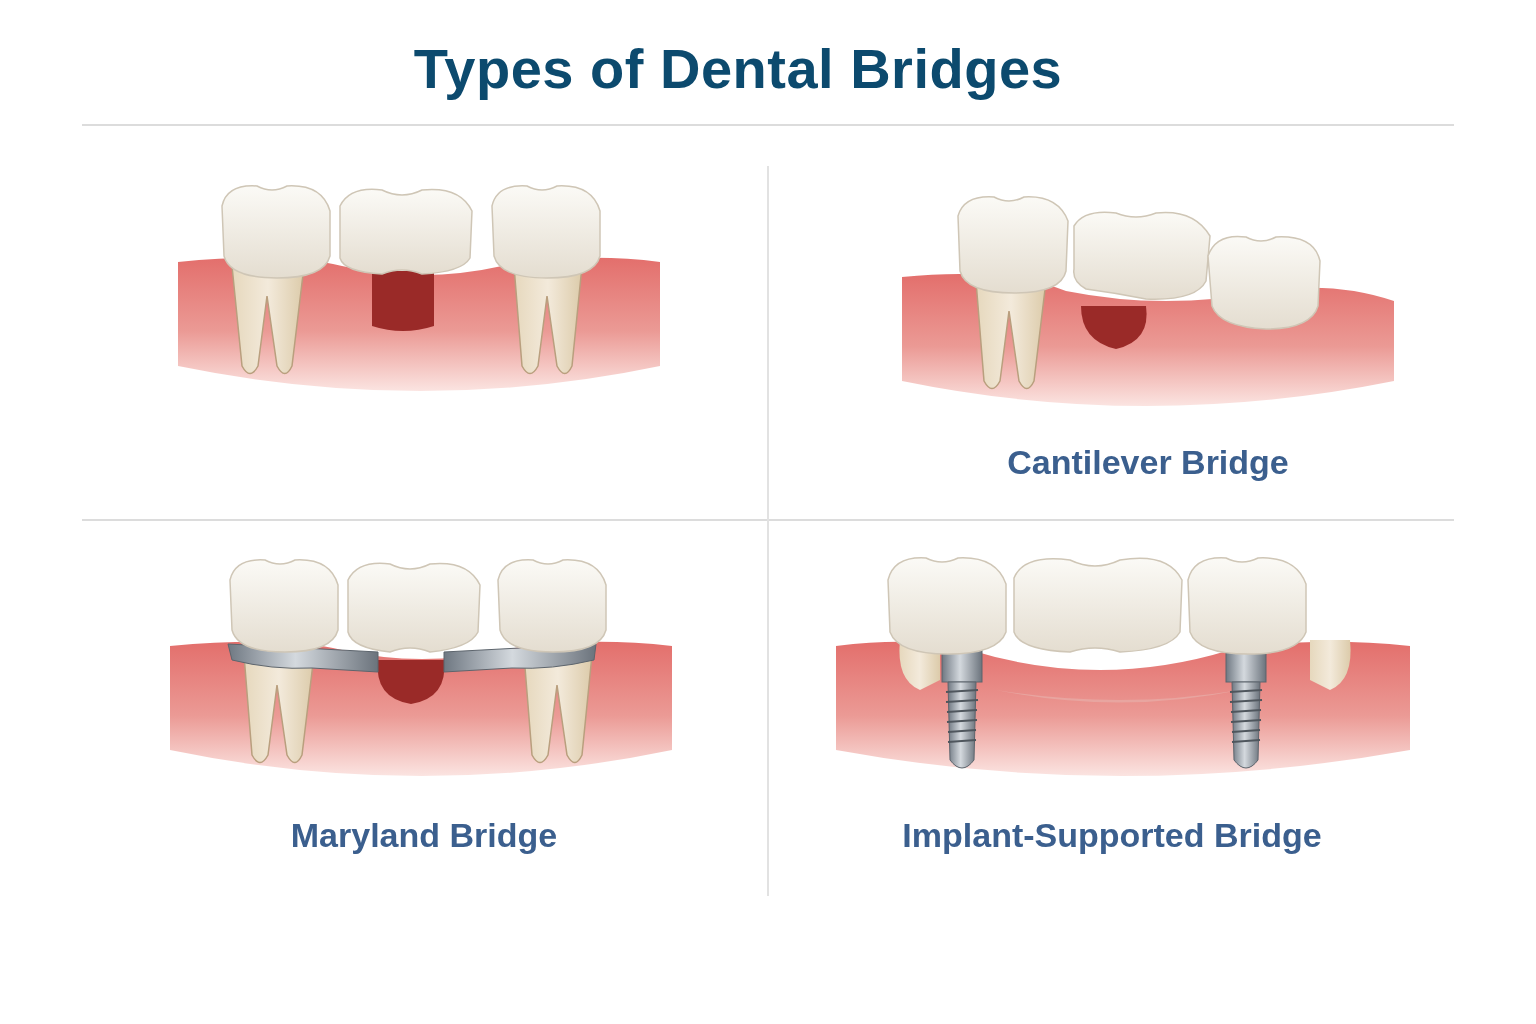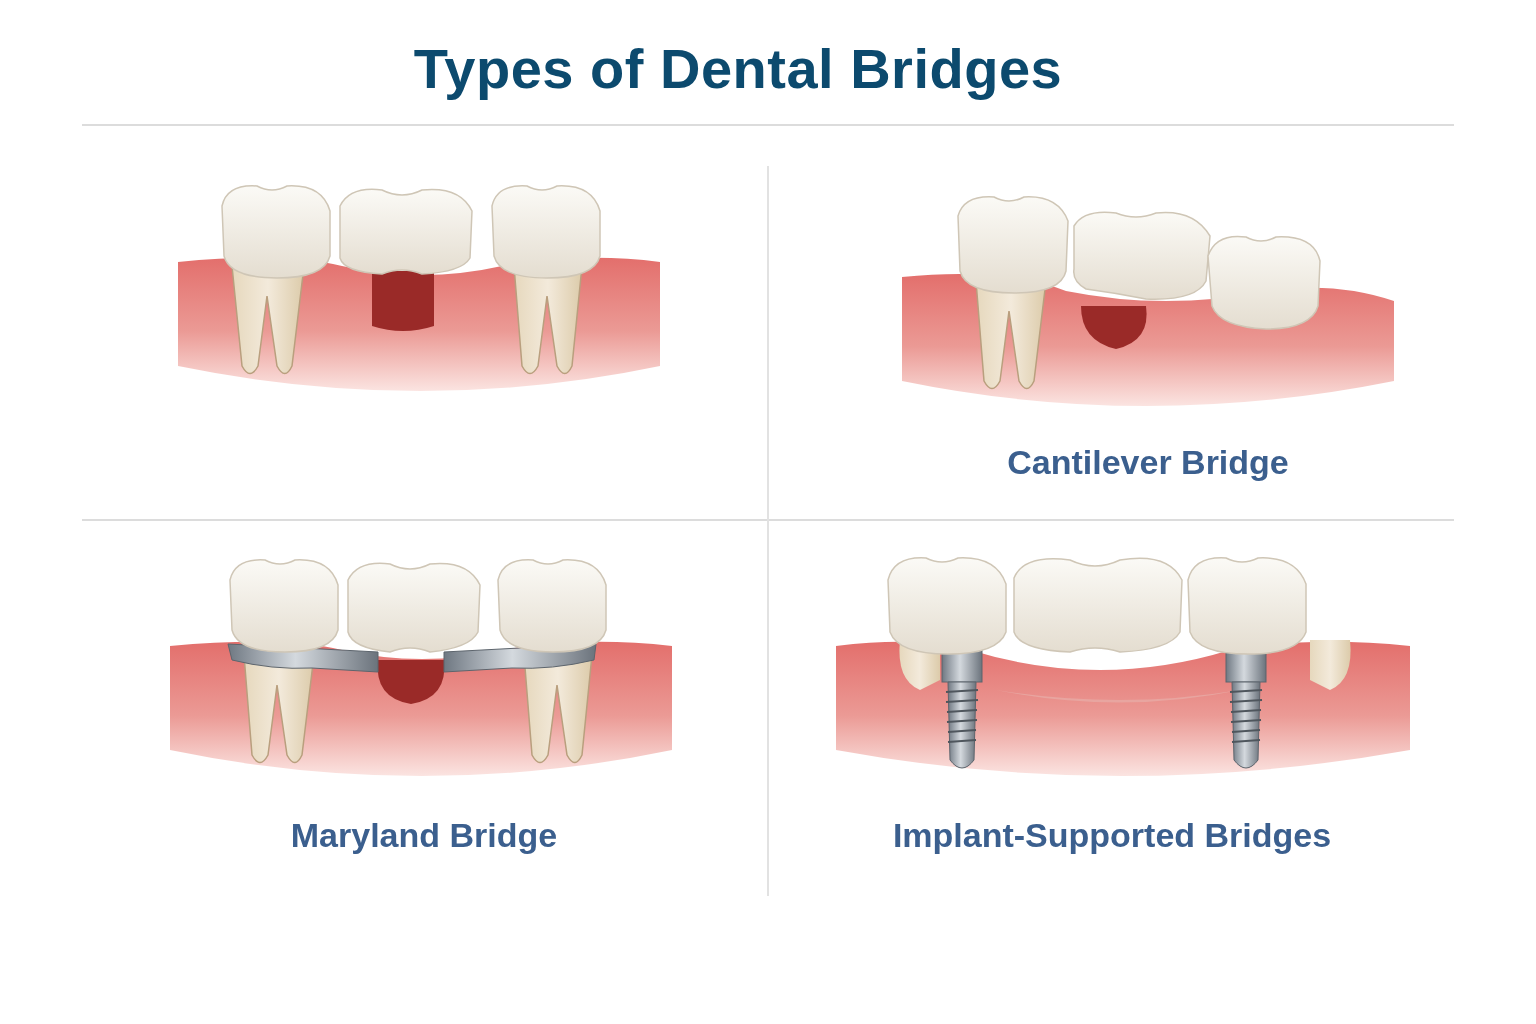--- a/index.html
+++ b/index.html
@@ -123,14 +123,14 @@
         <line x1="461" y1="172" x2="491" y2="170"></line>
           <line x1="461" y1="182" x2="491" y2="180"></line>
         <line x1="462" y1="192" x2="490" y2="190"></line>
           <line x1="462" y1="202" x2="490" y2="200"></line>
       </g>
     </g>
     <path d="M118 40 Q124 16 156 18 Q172 26 188 18 Q226 16 236 44 L236 92 Q228 114 178 114 Q128 114 120 92 Z" fill="url(#crownGrad)" stroke="#cfc6b6" stroke-width="1.5"></path>
     <path d="M244 38 Q254 14 300 20 Q325 32 350 20 Q398 12 412 40 L410 92 Q400 110 350 112 Q325 104 300 112 Q250 110 244 92 Z" fill="url(#crownGrad)" stroke="#cfc6b6" stroke-width="1.5"></path>
     <path d="M418 40 Q424 16 456 18 Q472 26 488 18 Q526 16 536 44 L536 92 Q528 114 478 114 Q428 114 420 92 Z" fill="url(#crownGrad)" stroke="#cfc6b6" stroke-width="1.5"></path>
   </svg>
-  <div class="caption" style="top:276px;">Implant-Supported Bridges</div>
+  <div class="caption" style="top:276px;">Implant-Supported Bridge</div>
 </div>
 
 </body></html>

